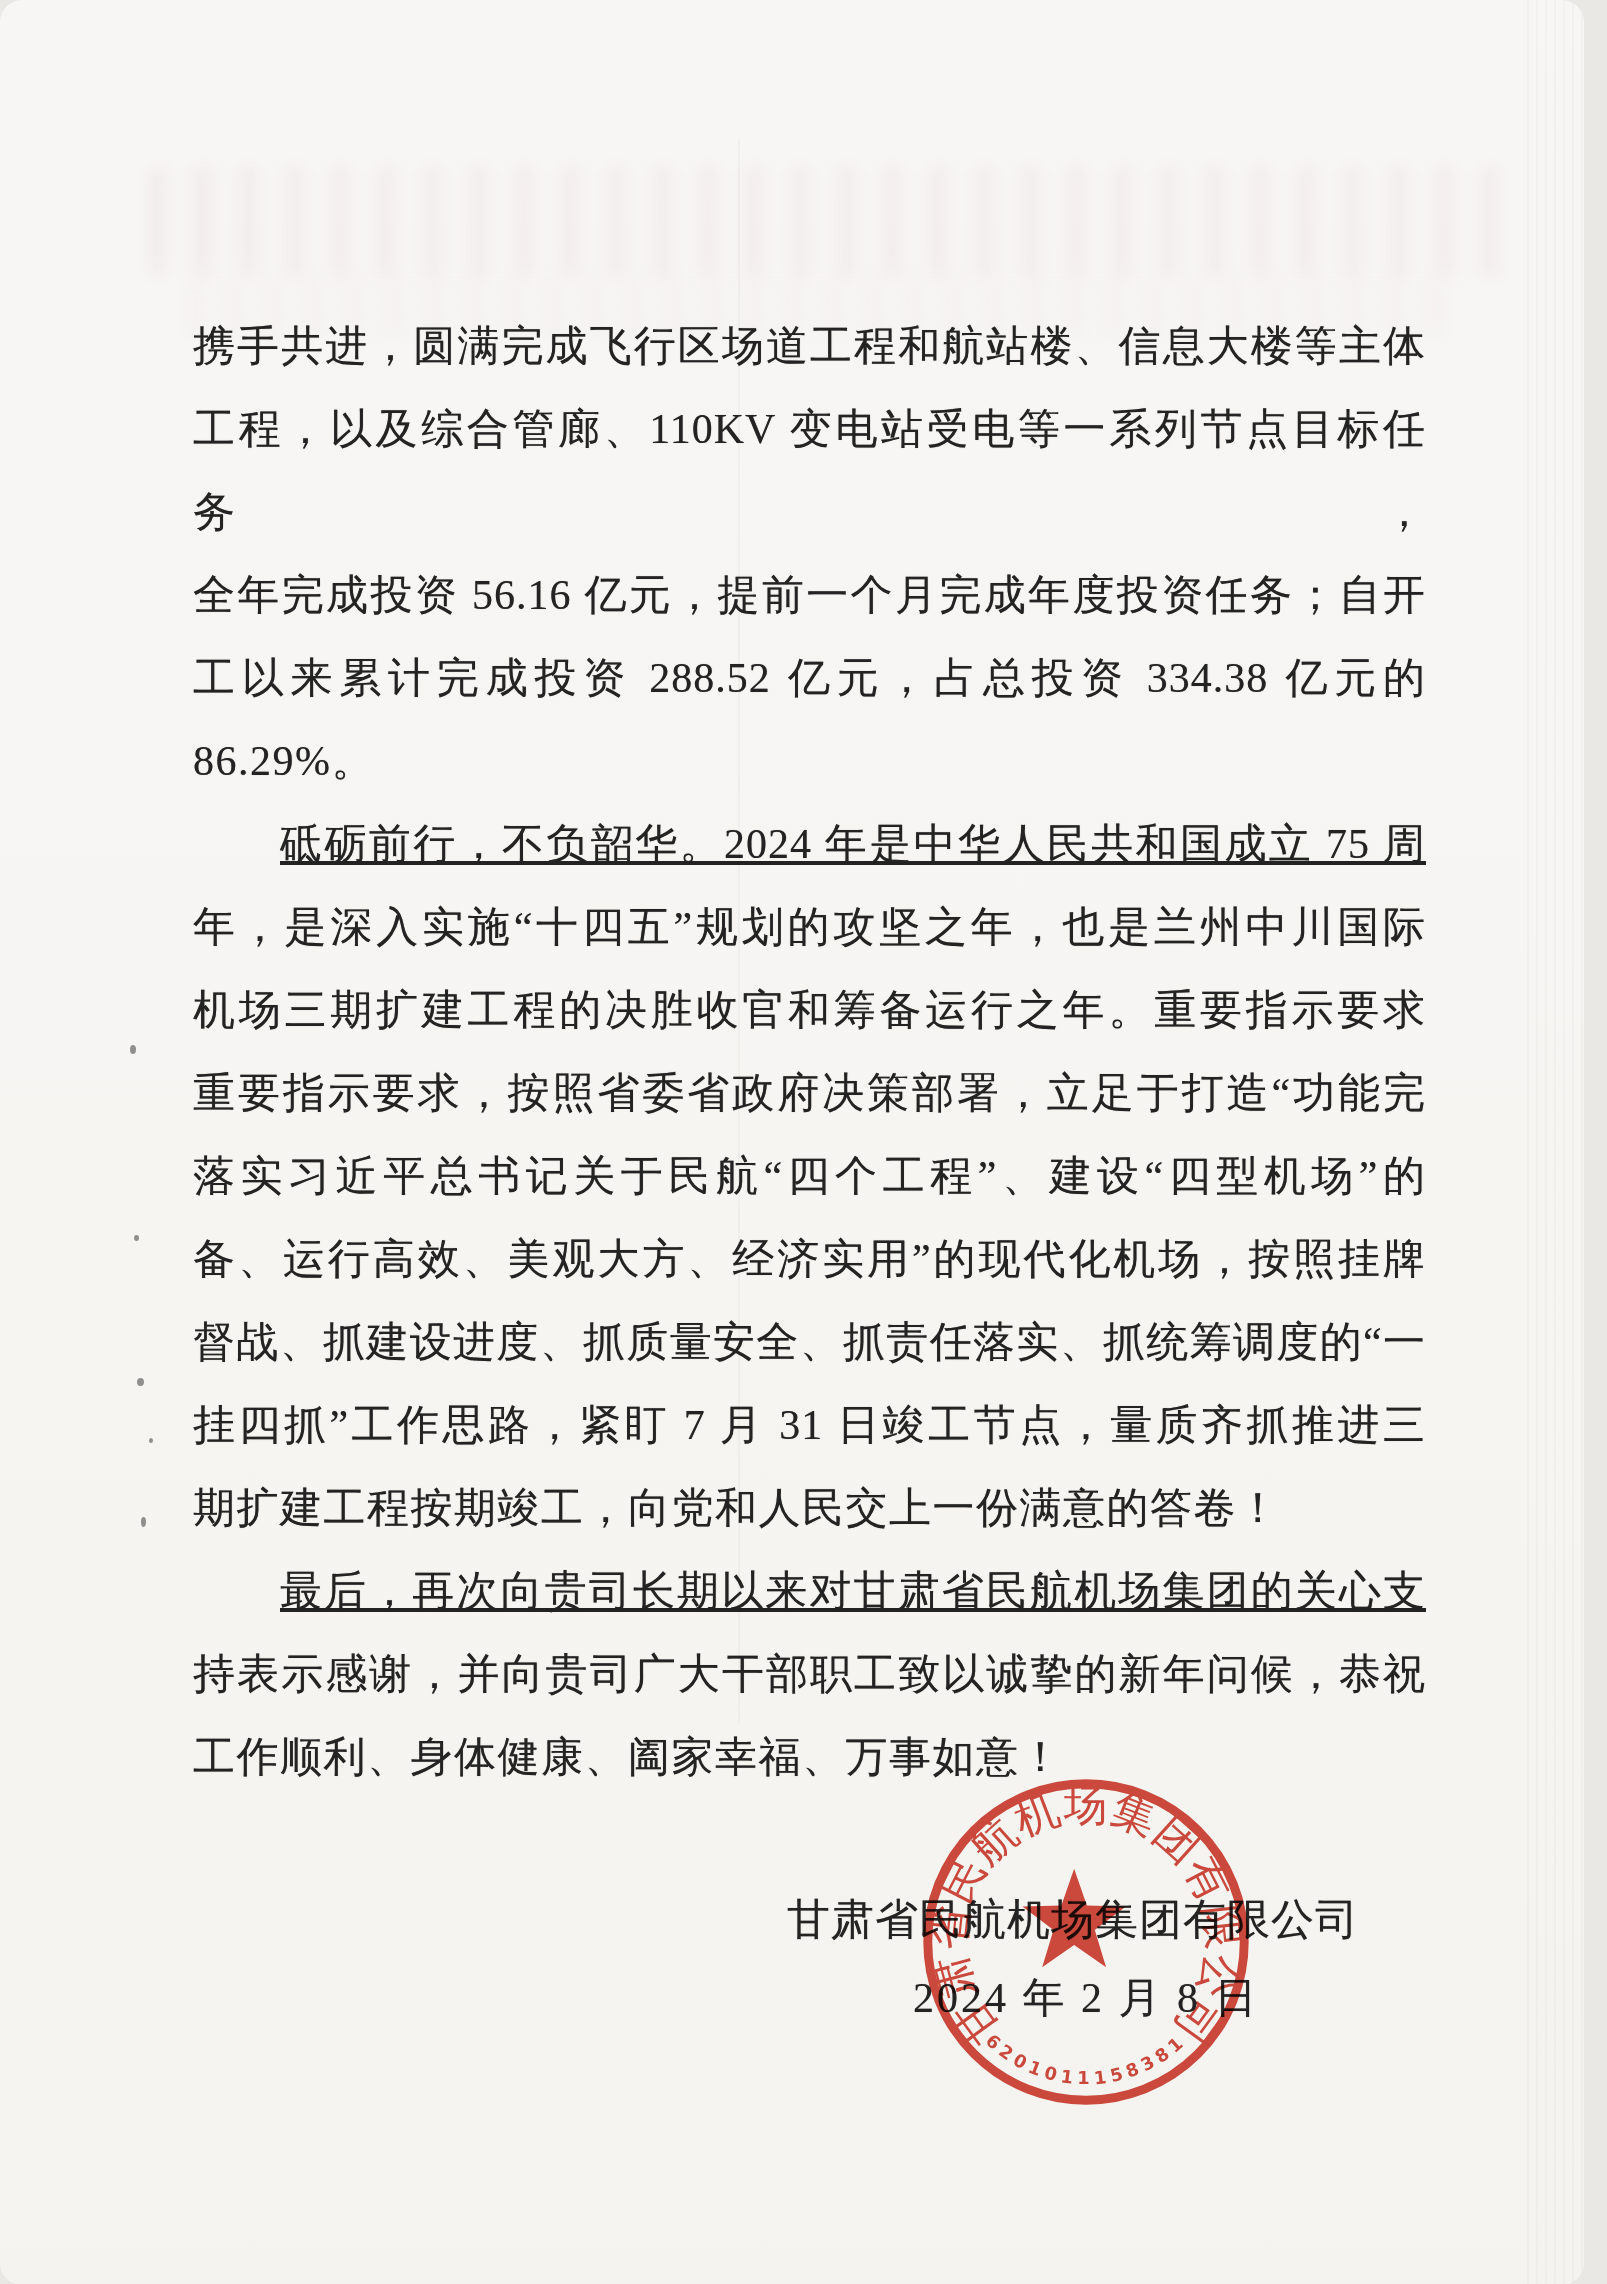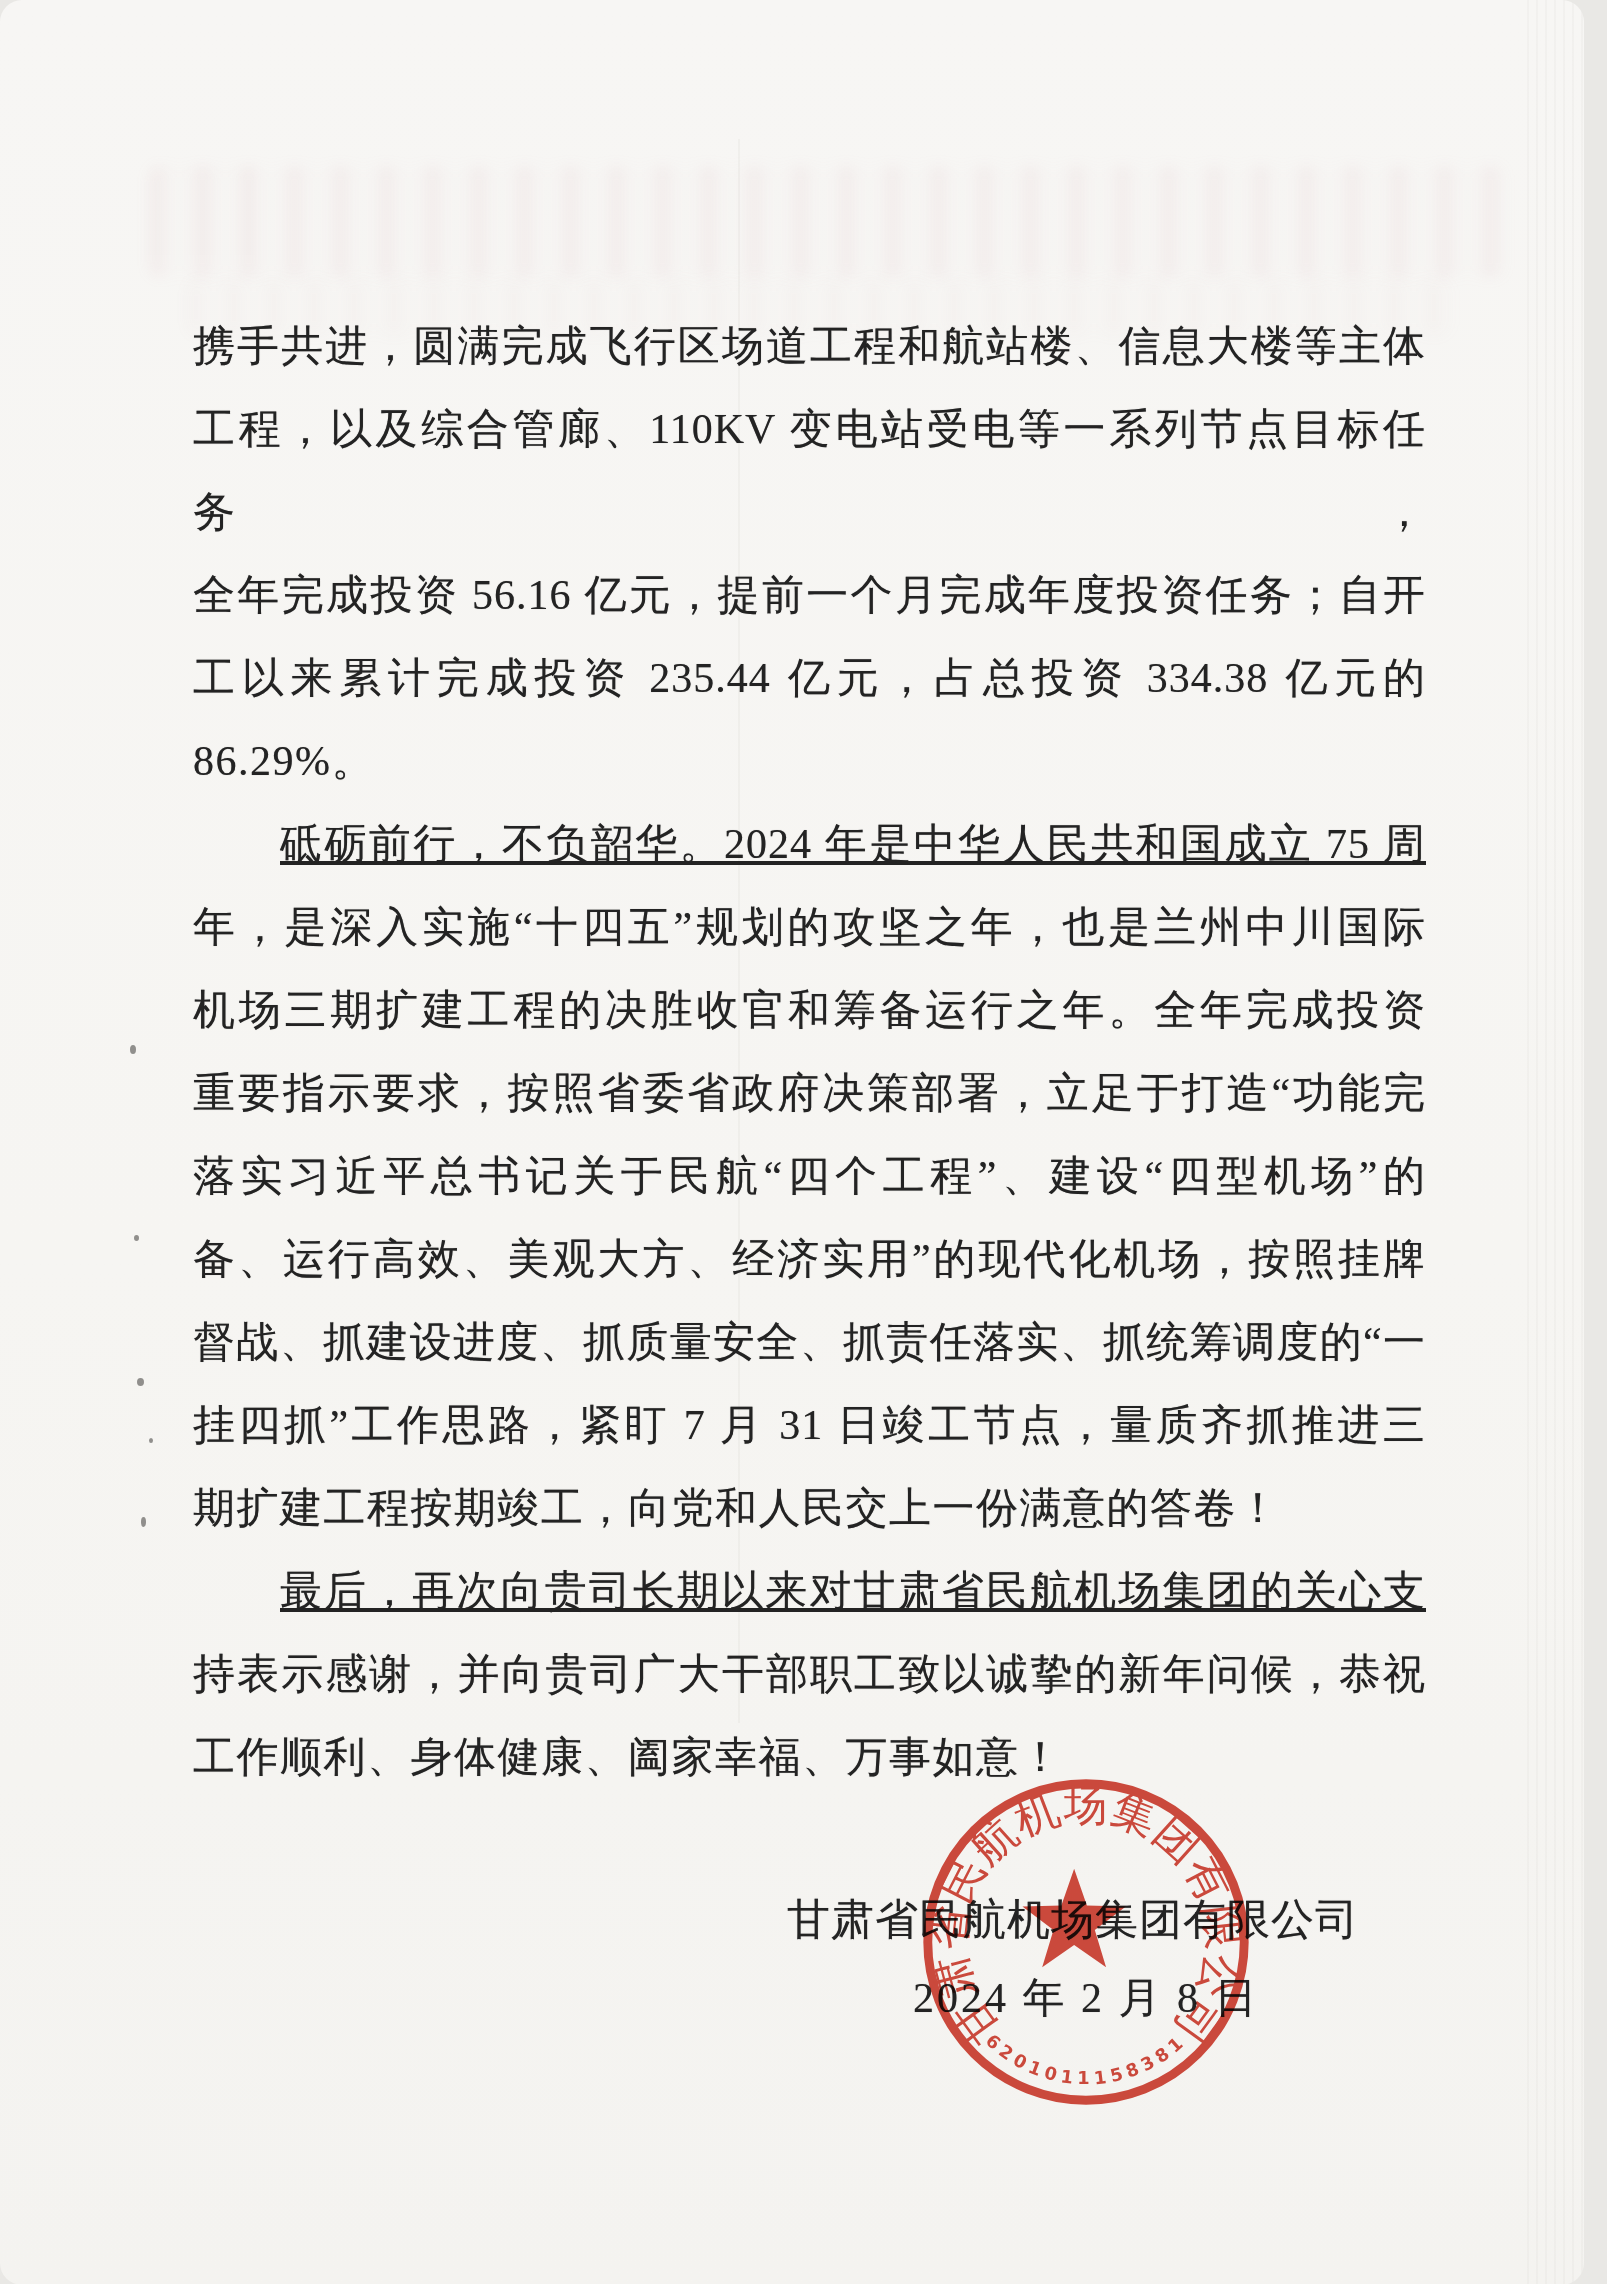--- a/index.html
+++ b/index.html
@@ -95,25 +95,25 @@
   <div class="speck s1"></div>
   <div class="speck s2"></div>
   <div class="speck s3"></div>
   <div class="speck s4"></div>
   <div class="speck s5"></div>
 
   <div class="body-text">
     <div class="line">携手共进，圆满完成飞行区场道工程和航站楼、信息大楼等主体</div>
     <div class="line">工程，以及综合管廊、110KV 变电站受电等一系列节点目标任务，</div>
     <div class="line">全年完成投资 56.16 亿元，提前一个月完成年度投资任务；自开</div>
-    <div class="line">工以来累计完成投资 235.44 亿元，占总投资 334.38 亿元的</div>
+    <div class="line">工以来累计完成投资 288.52 亿元，占总投资 334.38 亿元的</div>
     <div class="line no-just">86.29%。</div>
     <div class="line indent">砥砺前行，不负韶华。2024 年是中华人民共和国成立 75 周</div>
     <div class="line">年，是深入实施“十四五”规划的攻坚之年，也是兰州中川国际</div>
-    <div class="line">机场三期扩建工程的决胜收官和筹备运行之年。全年完成投资</div>
+    <div class="line">机场三期扩建工程的决胜收官和筹备运行之年。重要指示要求</div>
     <div class="line">重要指示要求，按照省委省政府决策部署，立足于打造“功能完</div>
     <div class="line">落实习近平总书记关于民航“四个工程”、建设“四型机场”的</div>
     <div class="line">备、运行高效、美观大方、经济实用”的现代化机场，按照挂牌</div>
     <div class="line">督战、抓建设进度、抓质量安全、抓责任落实、抓统筹调度的“一</div>
     <div class="line">挂四抓”工作思路，紧盯 7 月 31 日竣工节点，量质齐抓推进三</div>
     <div class="line no-just">期扩建工程按期竣工，向党和人民交上一份满意的答卷！</div>
     <div class="line indent">最后，再次向贵司长期以来对甘肃省民航机场集团的关心支</div>
     <div class="line">持表示感谢，并向贵司广大干部职工致以诚挚的新年问候，恭祝</div>
     <div class="line no-just">工作顺利、身体健康、阖家幸福、万事如意！</div>
   </div>

